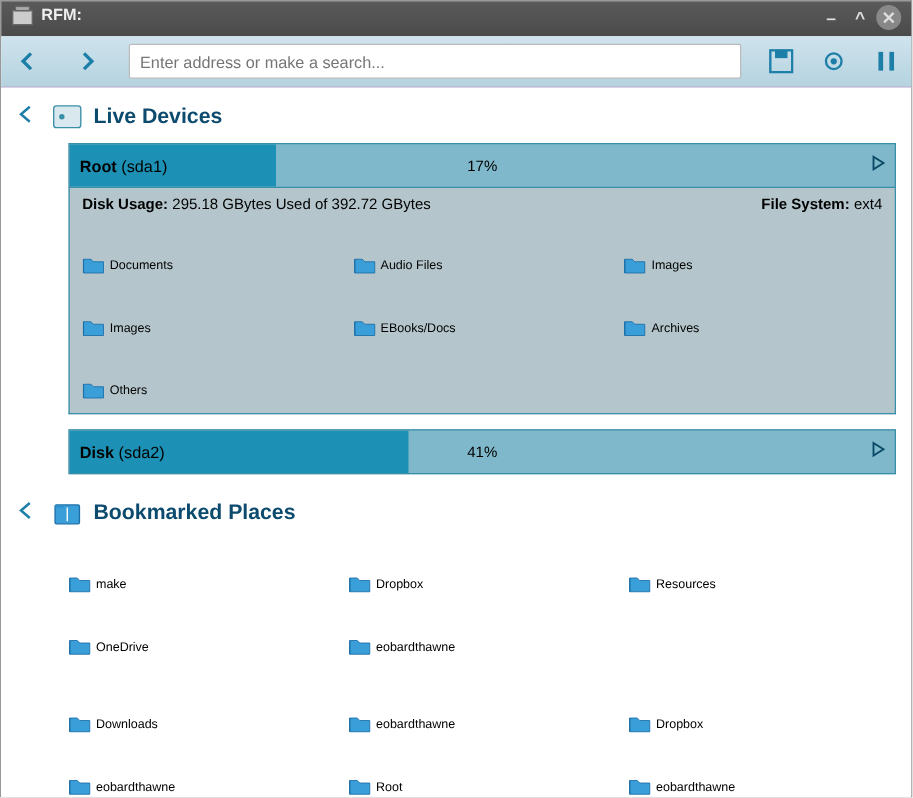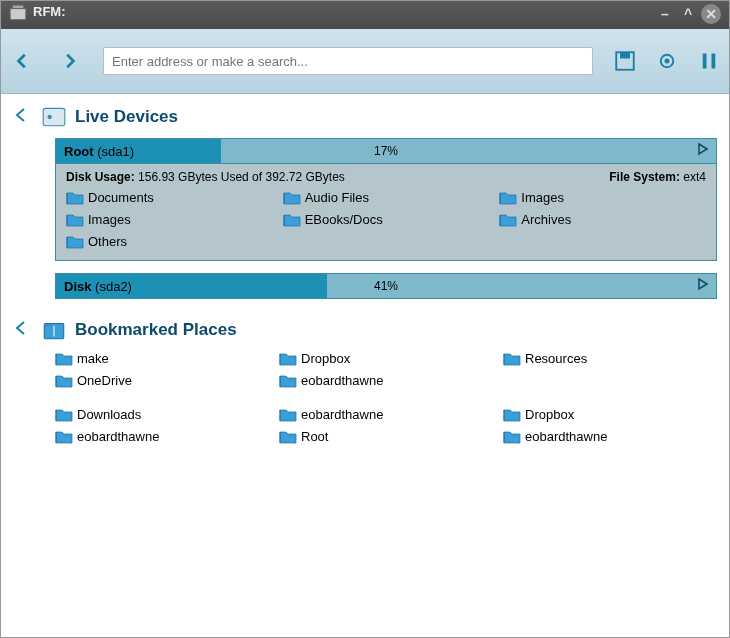--- a/index.html
+++ b/index.html
@@ -3,44 +3,44 @@
 <meta charset="utf-8">
 <style>
 * { box-sizing: border-box; margin: 0; padding: 0; }
 body { font-family: Arial, sans-serif; background: #f0f0f0; width: 730px; height: 638px; overflow: hidden; }
 .window { width: 730px; height: 638px; background: #fff; border: 1px solid #999; display: flex; flex-direction: column; }
 .titlebar { background: linear-gradient(#5a5a5a, #4a4a4a); color: #eee; display: flex; padding: 3px 8px; height: 28px; font-size: 13px; font-weight: bold; }
 .titlebar .app-icon { width: 18px; height: 18px; margin-right: 6px; display: inline-flex; align-items: center; justify-content: center; }
 .titlebar .title { flex: 1; }
 .titlebar .ctrl { width: 20px; height: 20px; border-radius: 50%; display: inline-flex; align-items: center; justify-content: center; margin-left: 3px; cursor: pointer; color: #ddd; font-size: 14px; font-weight: bold; }
 .titlebar .close { background: #888; }
-.toolbar { background: linear-gradient(#cfe3ed, #b5d3e0); padding: 18px 10px; display: flex; align-items: center; gap: 22px; border-bottom: 1px solid #aac; }
+.toolbar { background: linear-gradient(#cfe3ed, #b5d3e0); padding: 6px 10px; display: flex; align-items: center; gap: 22px; border-bottom: 1px solid #aac; }
 .nav-btn { width: 24px; height: 24px; display: inline-flex; align-items: center; justify-content: center; cursor: pointer; }
 .nav-btn svg { width: 18px; height: 18px; }
 .addr { flex: 1; height: 28px; border: 1px solid #bbb; border-radius: 2px; padding: 0 8px; font-size: 13px; color: #888; background: #fff; display: flex; align-items: center; }
 .addr input { border: none; outline: none; width: 100%; font-size: 13px; }
 .tb-icon { width: 20px; height: 20px; display: inline-flex; align-items: center; justify-content: center; cursor: pointer; }
 .content { flex: 1; overflow-y: auto; background: #fff; padding: 10px 12px 30px 12px; }
 .section { margin-bottom: 18px; }
 .sec-head { display: flex; align-items: center; gap: 8px; margin-bottom: 8px; }
 .collapse-arrow { width: 20px; cursor: pointer; }
 .sec-icon { width: 26px; height: 26px; display: inline-flex; align-items: center; justify-content: center; }
 .sec-title { font-size: 17px; font-weight: bold; color: #0c4a6e; }
 .device { margin-left: 42px; margin-bottom: 6px; }
-.dev-bar { position: relative; height: 26px; background: #7fb8ca; border: 1px solid #3a8fa8; display: flex; align-items: center; overflow: hidden; }
+.dev-bar { position: relative; height: 36px; background: #7fb8ca; border: 1px solid #3a8fa8; display: flex; align-items: center; overflow: hidden; }
 .dev-fill { position: absolute; left: 0; top: 0; bottom: 0; background: #1d91b5; }
 .dev-label { position: relative; z-index: 2; padding-left: 8px; font-size: 13px; font-weight: bold; color: #000; }
 .dev-id { font-weight: normal; }
 .dev-pct { position: absolute; left: 50%; transform: translateX(-50%); font-size: 12px; z-index: 2; }
 .dev-expand { position: absolute; right: 6px; z-index: 2; cursor: pointer; }
 .dev-body { background: #b4c6cc; border: 1px solid #3a8fa8; border-top: none; padding: 6px 10px 10px 10px; font-size: 12px; }
 .dev-info { display: flex; justify-content: space-between; margin-bottom: 6px; }
 .folder-grid { display: grid; grid-template-columns: 1fr 1fr 1fr; gap: 6px 10px; margin-left: 42px; }
 .dev-body .folder-grid { margin-left: 0; }
-.folder-item { display: flex; align-items: flex-start; gap: 4px; font-size: 13px; cursor: pointer; }
+.folder-item { display: flex; align-items: center; gap: 4px; font-size: 10px; cursor: pointer; margin-top: 28px; }
 .folder-icon { width: 18px; height: 16px; display: inline-block; }
 .folder-icon svg { width: 18px; height: 16px; }
 </style>
 </head>
 <body>
 
 <div class="window">
 
   <div class="titlebar">
     <span class="app-icon">
@@ -118,21 +118,21 @@
           <span class="dev-expand">
             <svg width="14" height="14" viewBox="0 0 14 14">
                 <path d="M3 2 L11 7 L3 12 Z" fill="none" stroke="#0a4a66" stroke-width="1.5"></path>
               </svg>
           </span>
         </div>
         <div class="dev-body">
           <div class="dev-info">
             <span>
               <b>Disk Usage:</b>
-              <span>156.93 GBytes Used of 392.72 GBytes</span>
+              <span>295.18 GBytes Used of 392.72 GBytes</span>
             </span>
             <span>
               <b>File System:</b>
               <span>ext4</span>
             </span>
           </div>
           <div class="folder-grid" id="dev0-folders">
               <div class="folder-item">
                 <span class="folder-icon"><svg viewBox="0 0 18 16">
                     <path d="M1 3 L7 3 L9 5 L17 5 L17 14 L1 14 Z" fill="#3a9fd8" stroke="#1d6fa8" stroke-width="0.7"></path>

